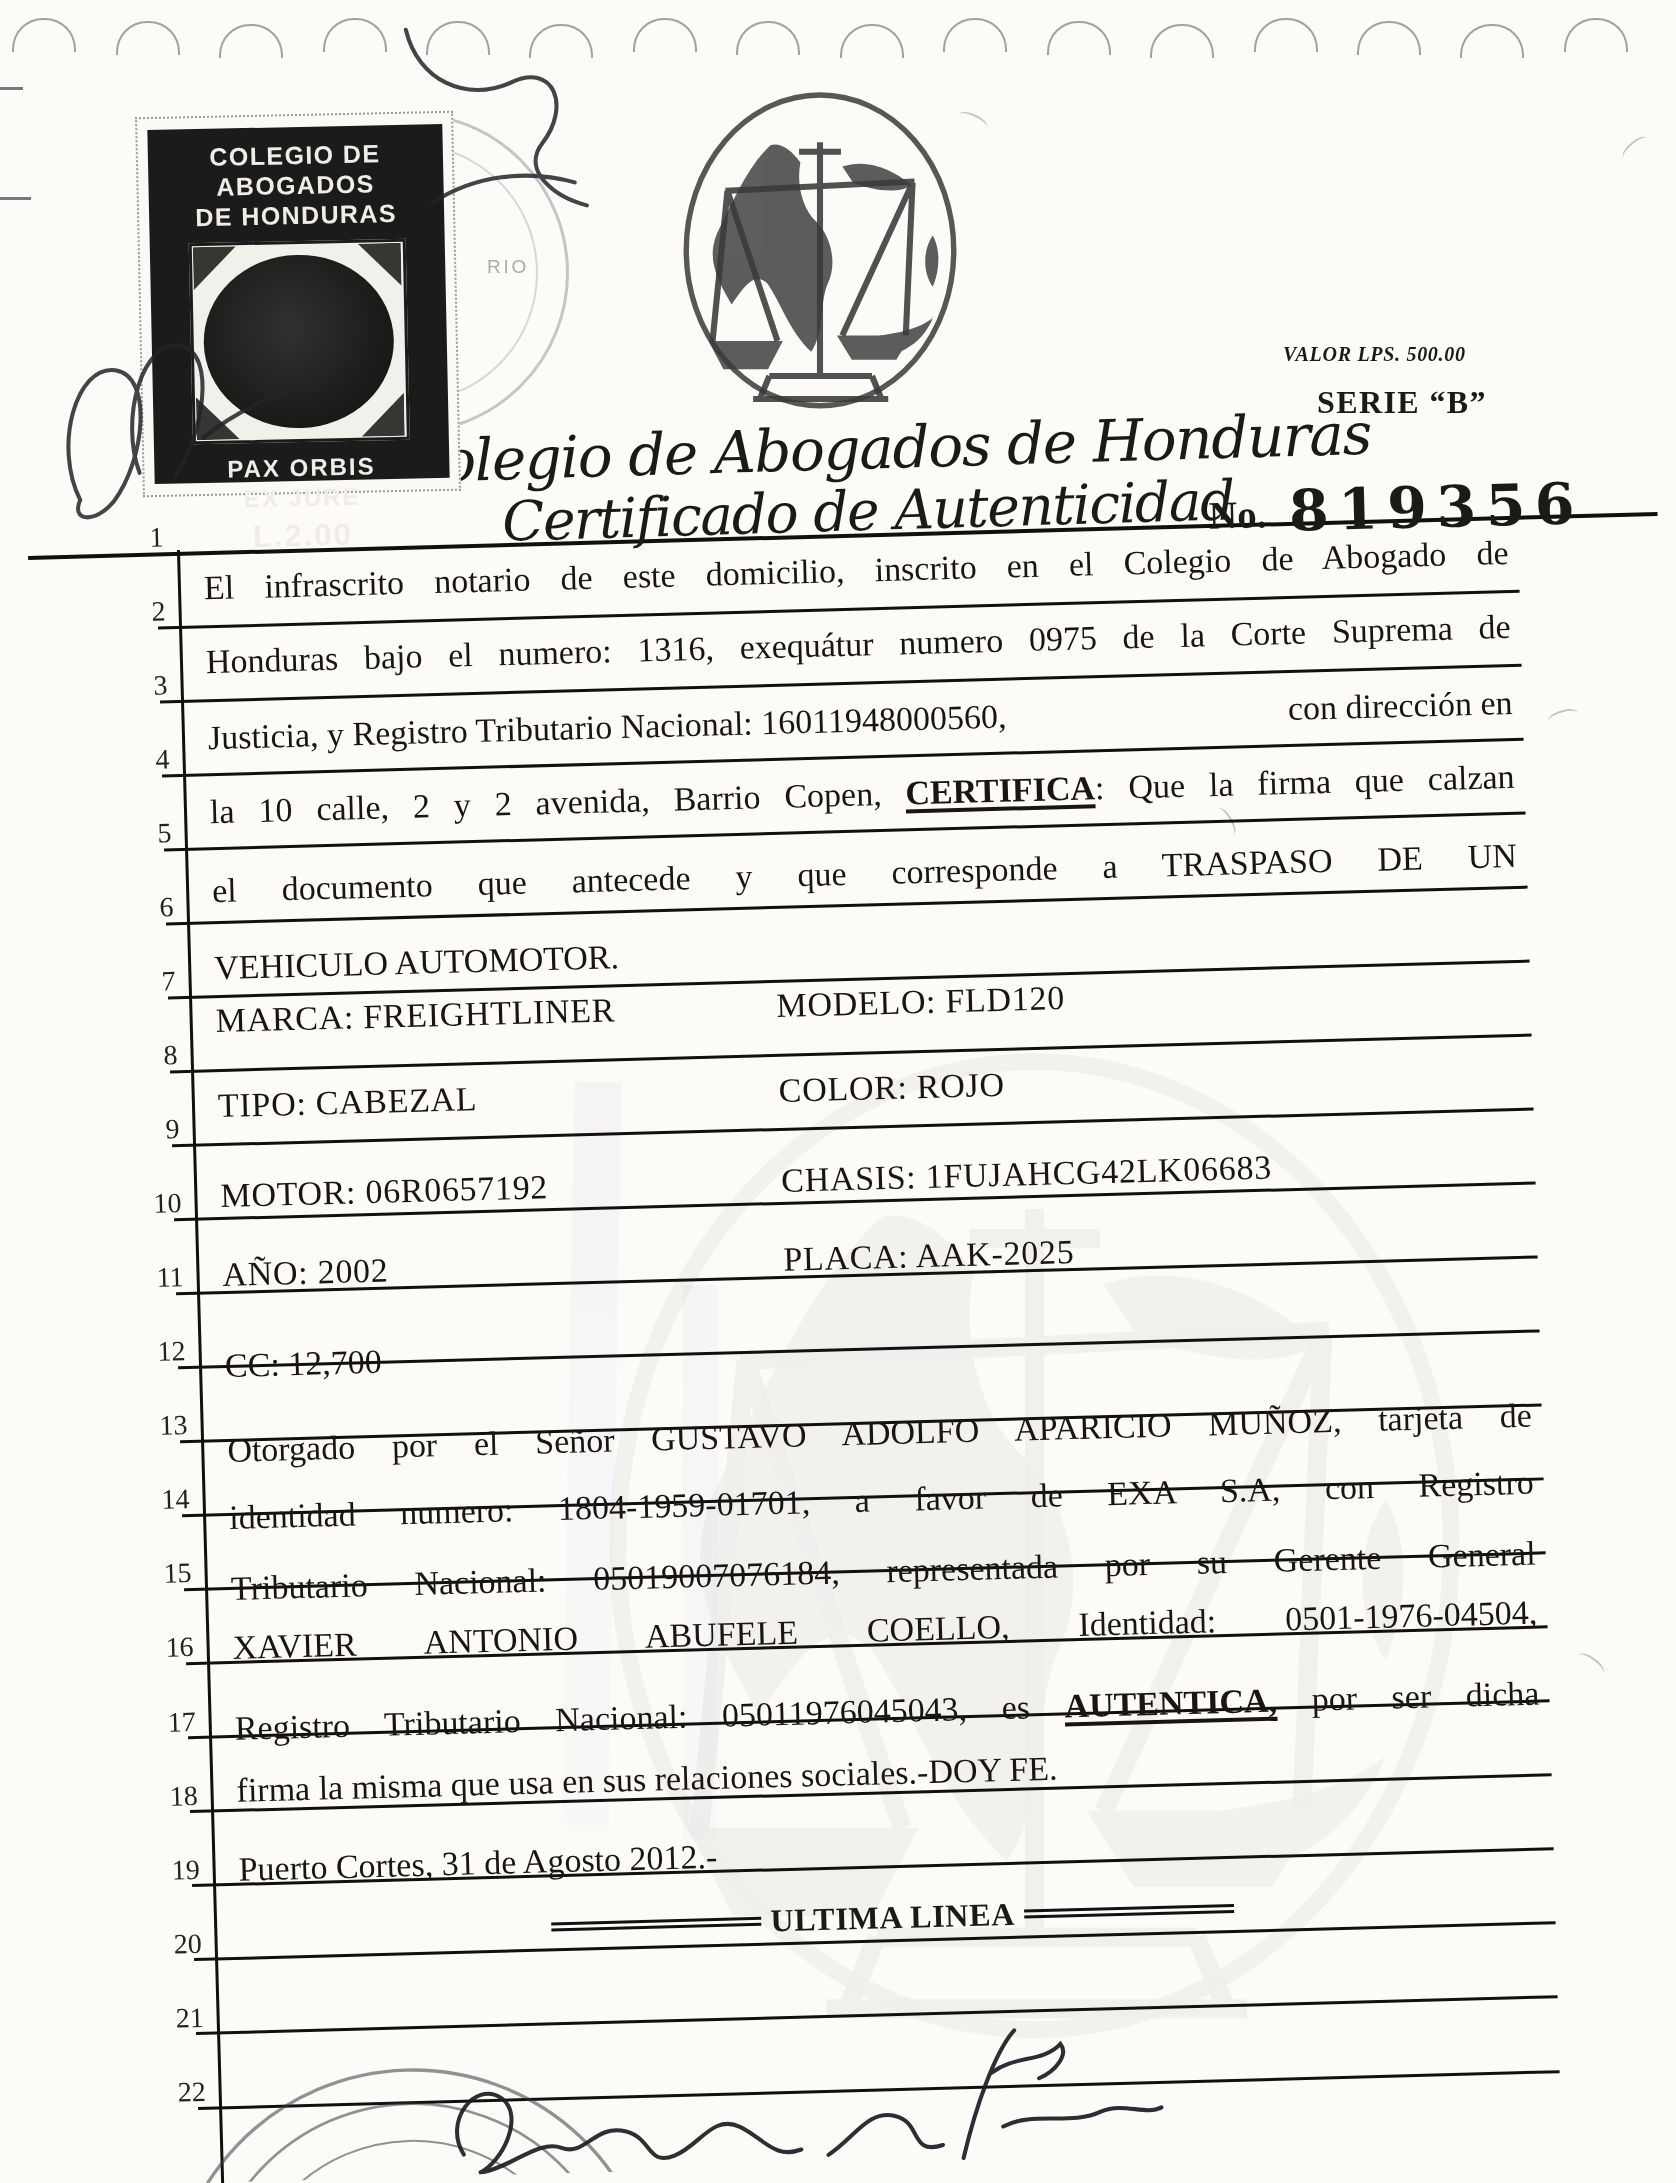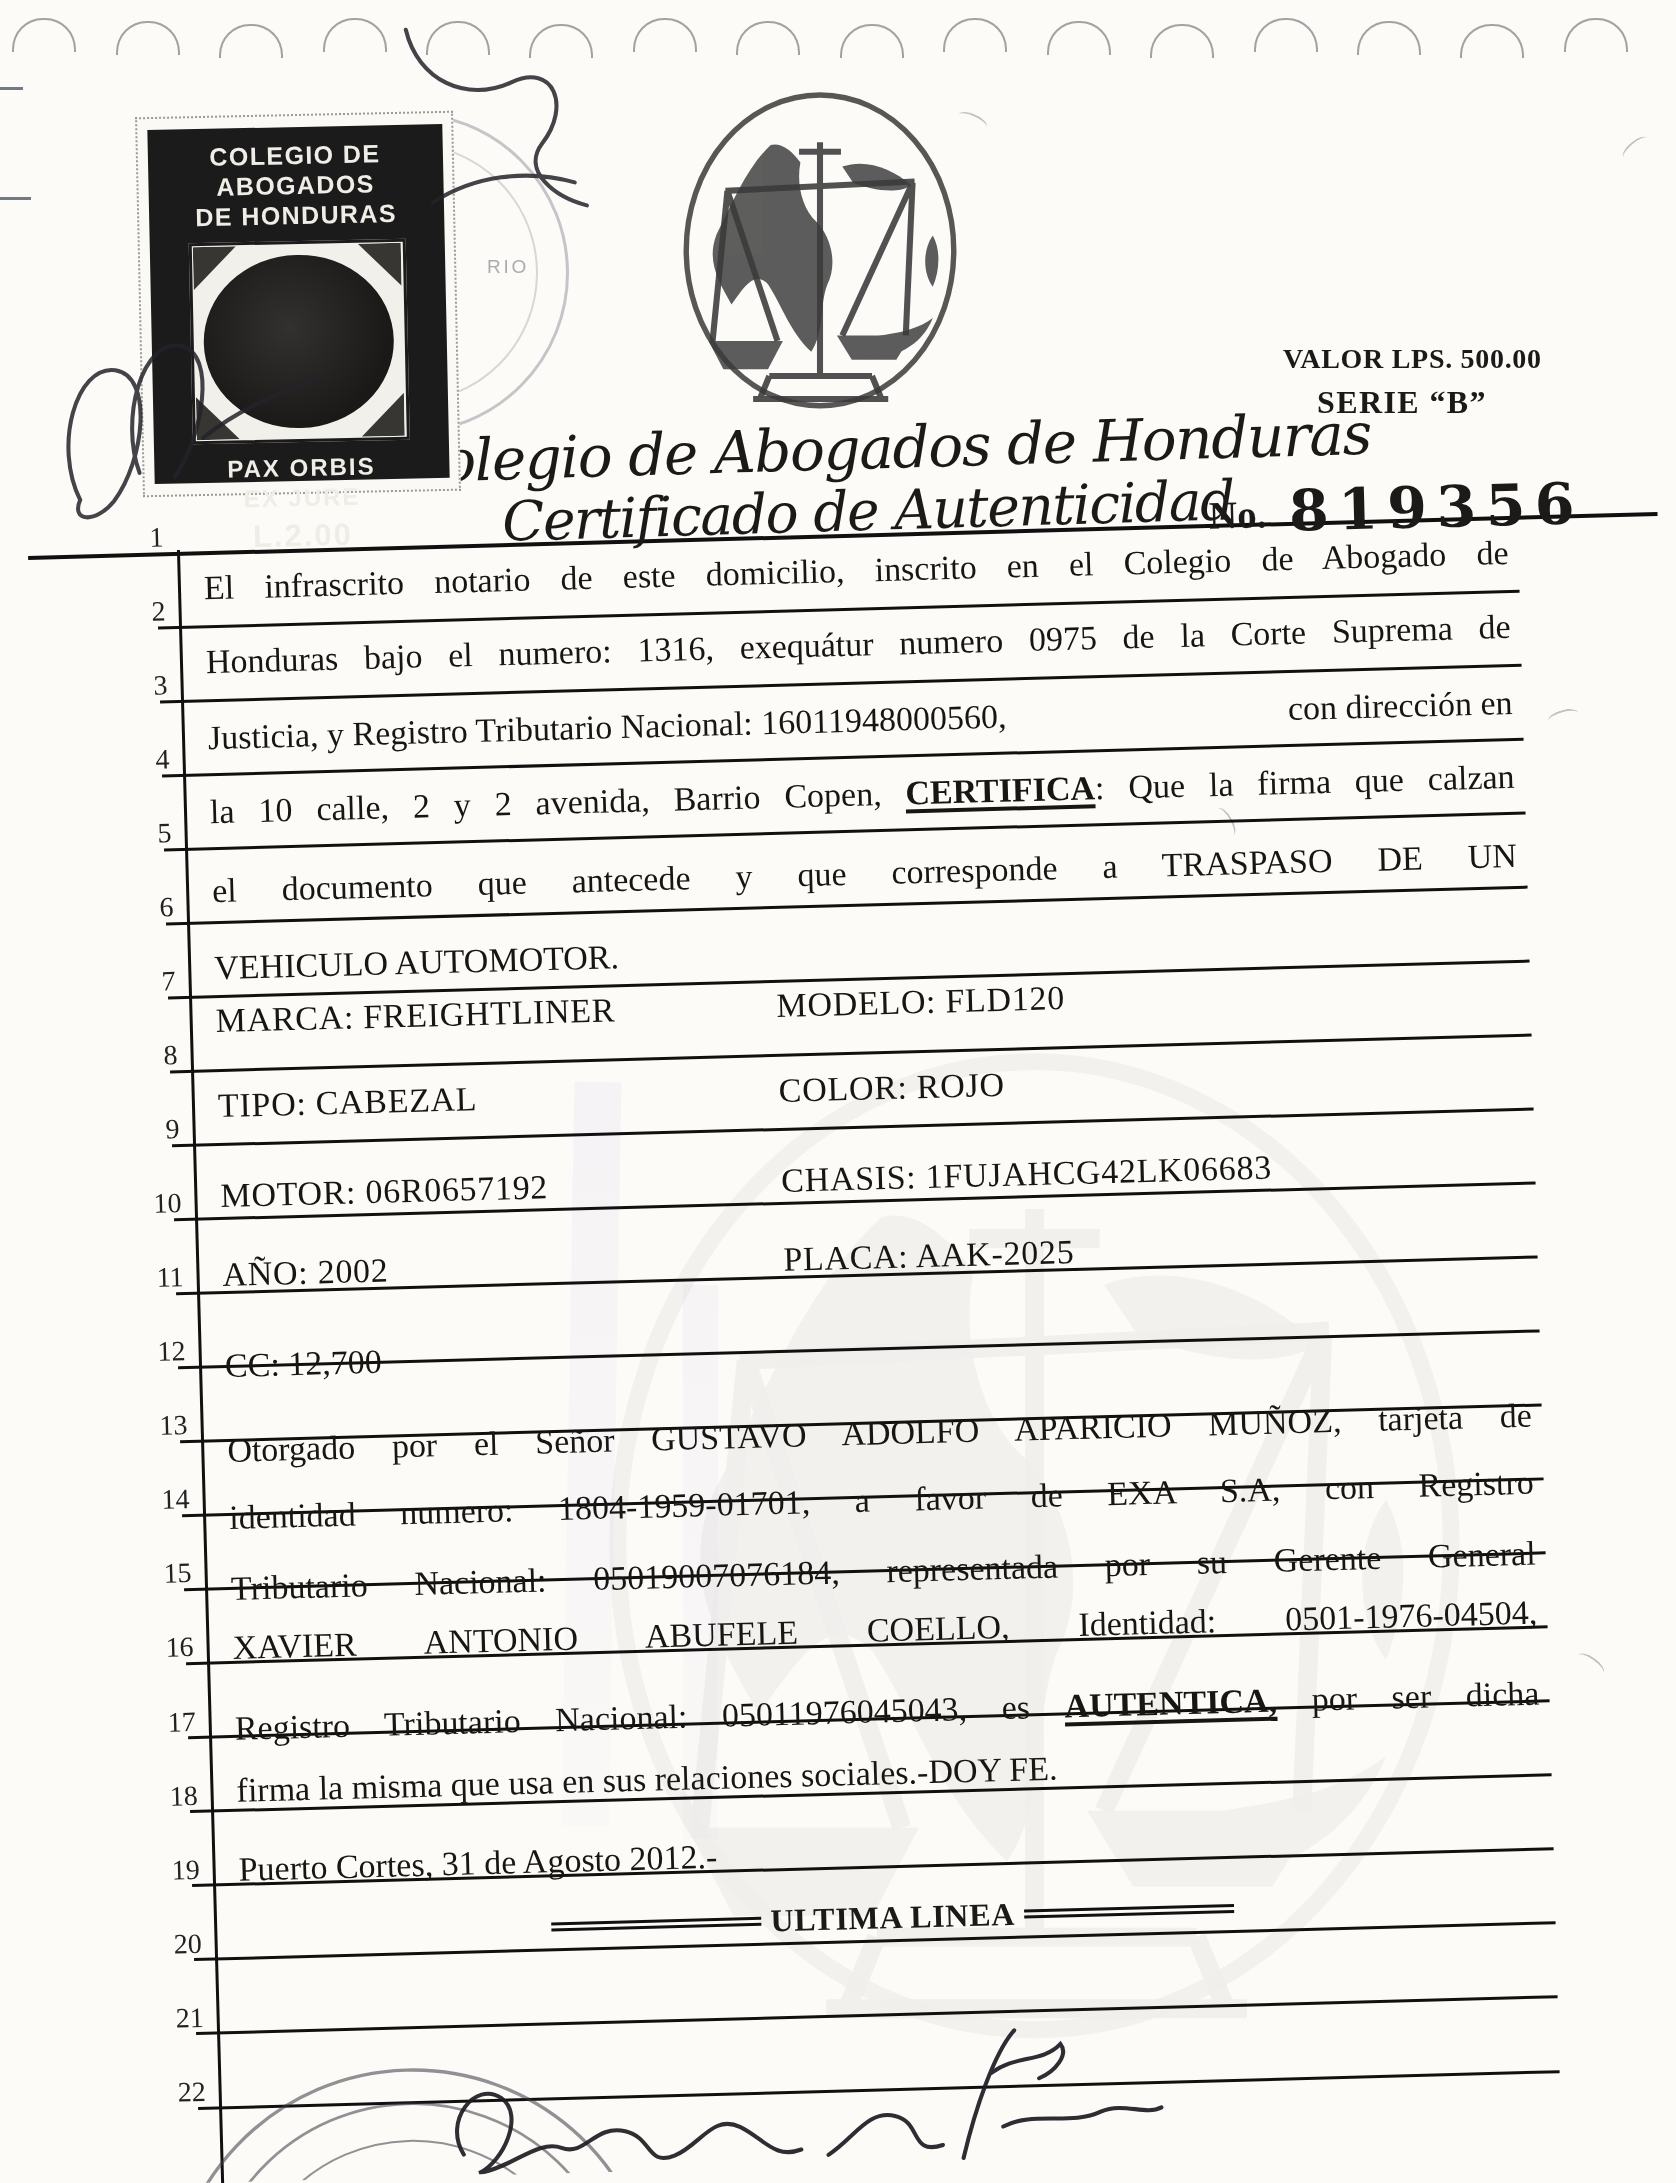--- a/index.html
+++ b/index.html
@@ -29,21 +29,21 @@
   .seal{position:absolute;inset:10.8px;border-radius:50%;
         background:radial-gradient(circle at 45% 42%, #33312f 0%, #1a1918 70%);}
   .corner{position:absolute;width:43px;height:43px;opacity:.9;}
   .corner svg{display:block;}
   .stamp-motto{font-family:"Liberation Sans",sans-serif;font-weight:bold;color:#efede6;text-align:center;
         font-size:24px;line-height:30px;letter-spacing:2px;margin-top:4px;}
   .stamp-value{font-family:"Liberation Sans",sans-serif;font-weight:bold;color:#efede6;text-align:center;
         font-size:31px;letter-spacing:2px;margin-top:5.4px;}
   .scribbles{position:absolute;left:0;top:0;z-index:8;}
   .logo{position:absolute;left:668px;top:80px;z-index:5;}
-  .valor{position:absolute;left:1283px;top:343px;font-weight:bold;font-size:28px;letter-spacing:0.7px;}
+  .valor{position:absolute;left:1283px;top:343px;font-weight:bold;font-size:20px;letter-spacing:0.7px;font-style:italic;}
   .serie{position:absolute;left:1317px;top:384px;font-weight:bold;font-size:32px;letter-spacing:1.4px;}
   .title1{position:absolute;left:398px;top:414px;font-size:58px;font-style:italic;white-space:nowrap;
         font-family:"DejaVu Serif","Liberation Serif",serif;transform:rotate(-1.7deg);letter-spacing:-1.4px;}
   .title2{position:absolute;left:502px;top:479px;font-size:55px;font-style:italic;white-space:nowrap;
         font-family:"DejaVu Serif","Liberation Serif",serif;transform:rotate(-1.7deg);letter-spacing:-1.4px;}
   .no-label{position:absolute;left:1209px;top:492px;font-weight:bold;font-size:39px;transform:rotate(-1.5deg);}
   .no-digits{position:absolute;left:1289px;top:473px;font-weight:bold;font-size:57px;letter-spacing:9.5px;
         transform:rotate(-1.5deg);font-family:"DejaVu Serif",serif;}
   
   .watermark{position:absolute;left:561px;top:1014px;opacity:.06;z-index:2;}

